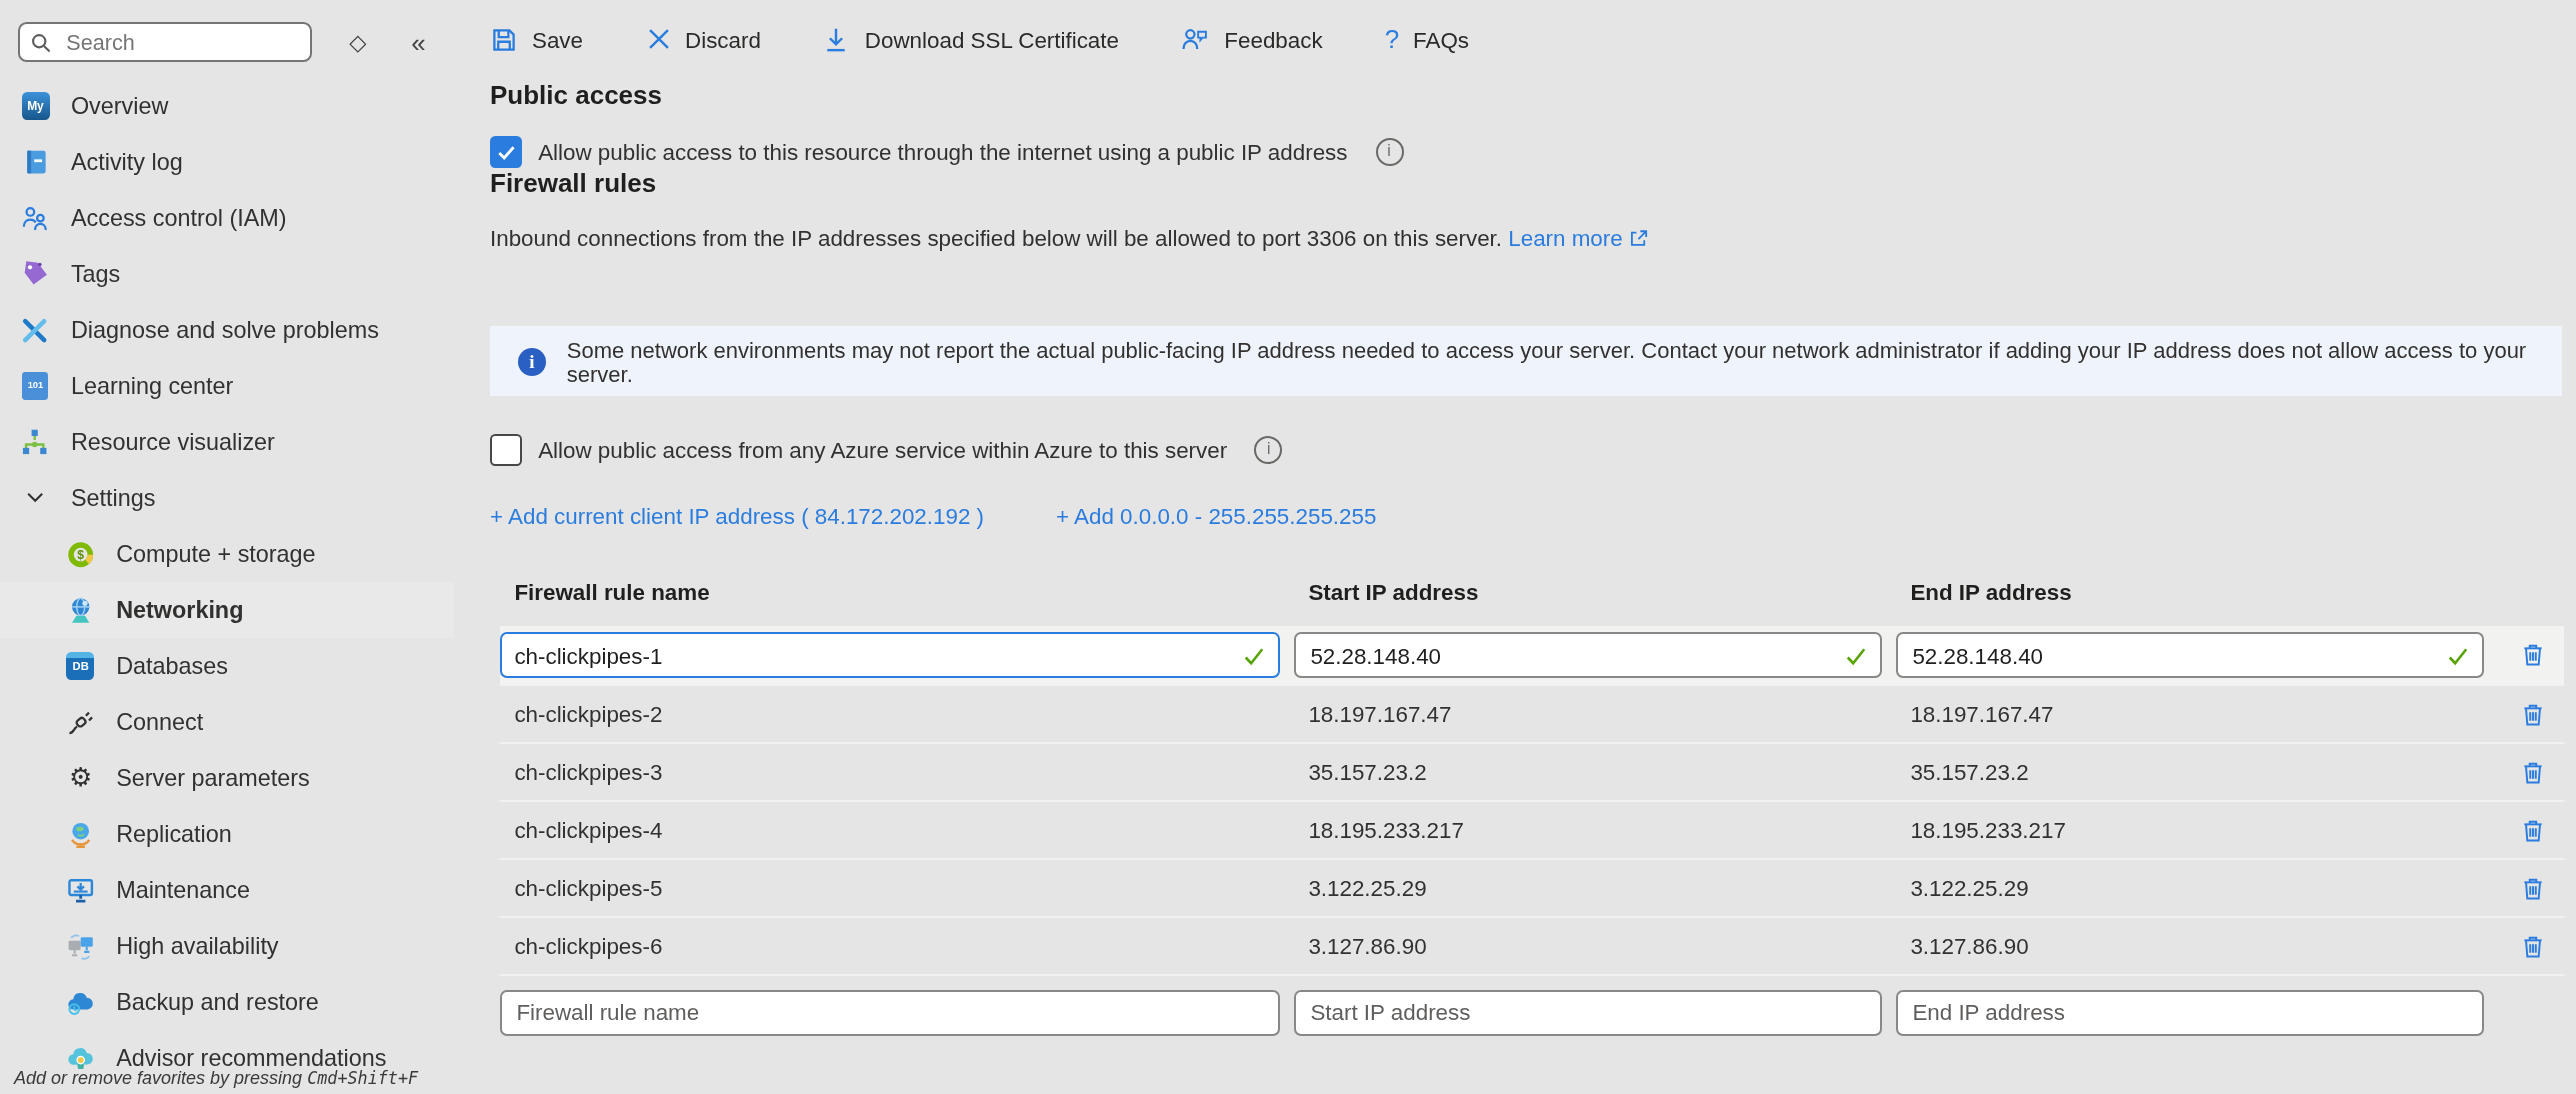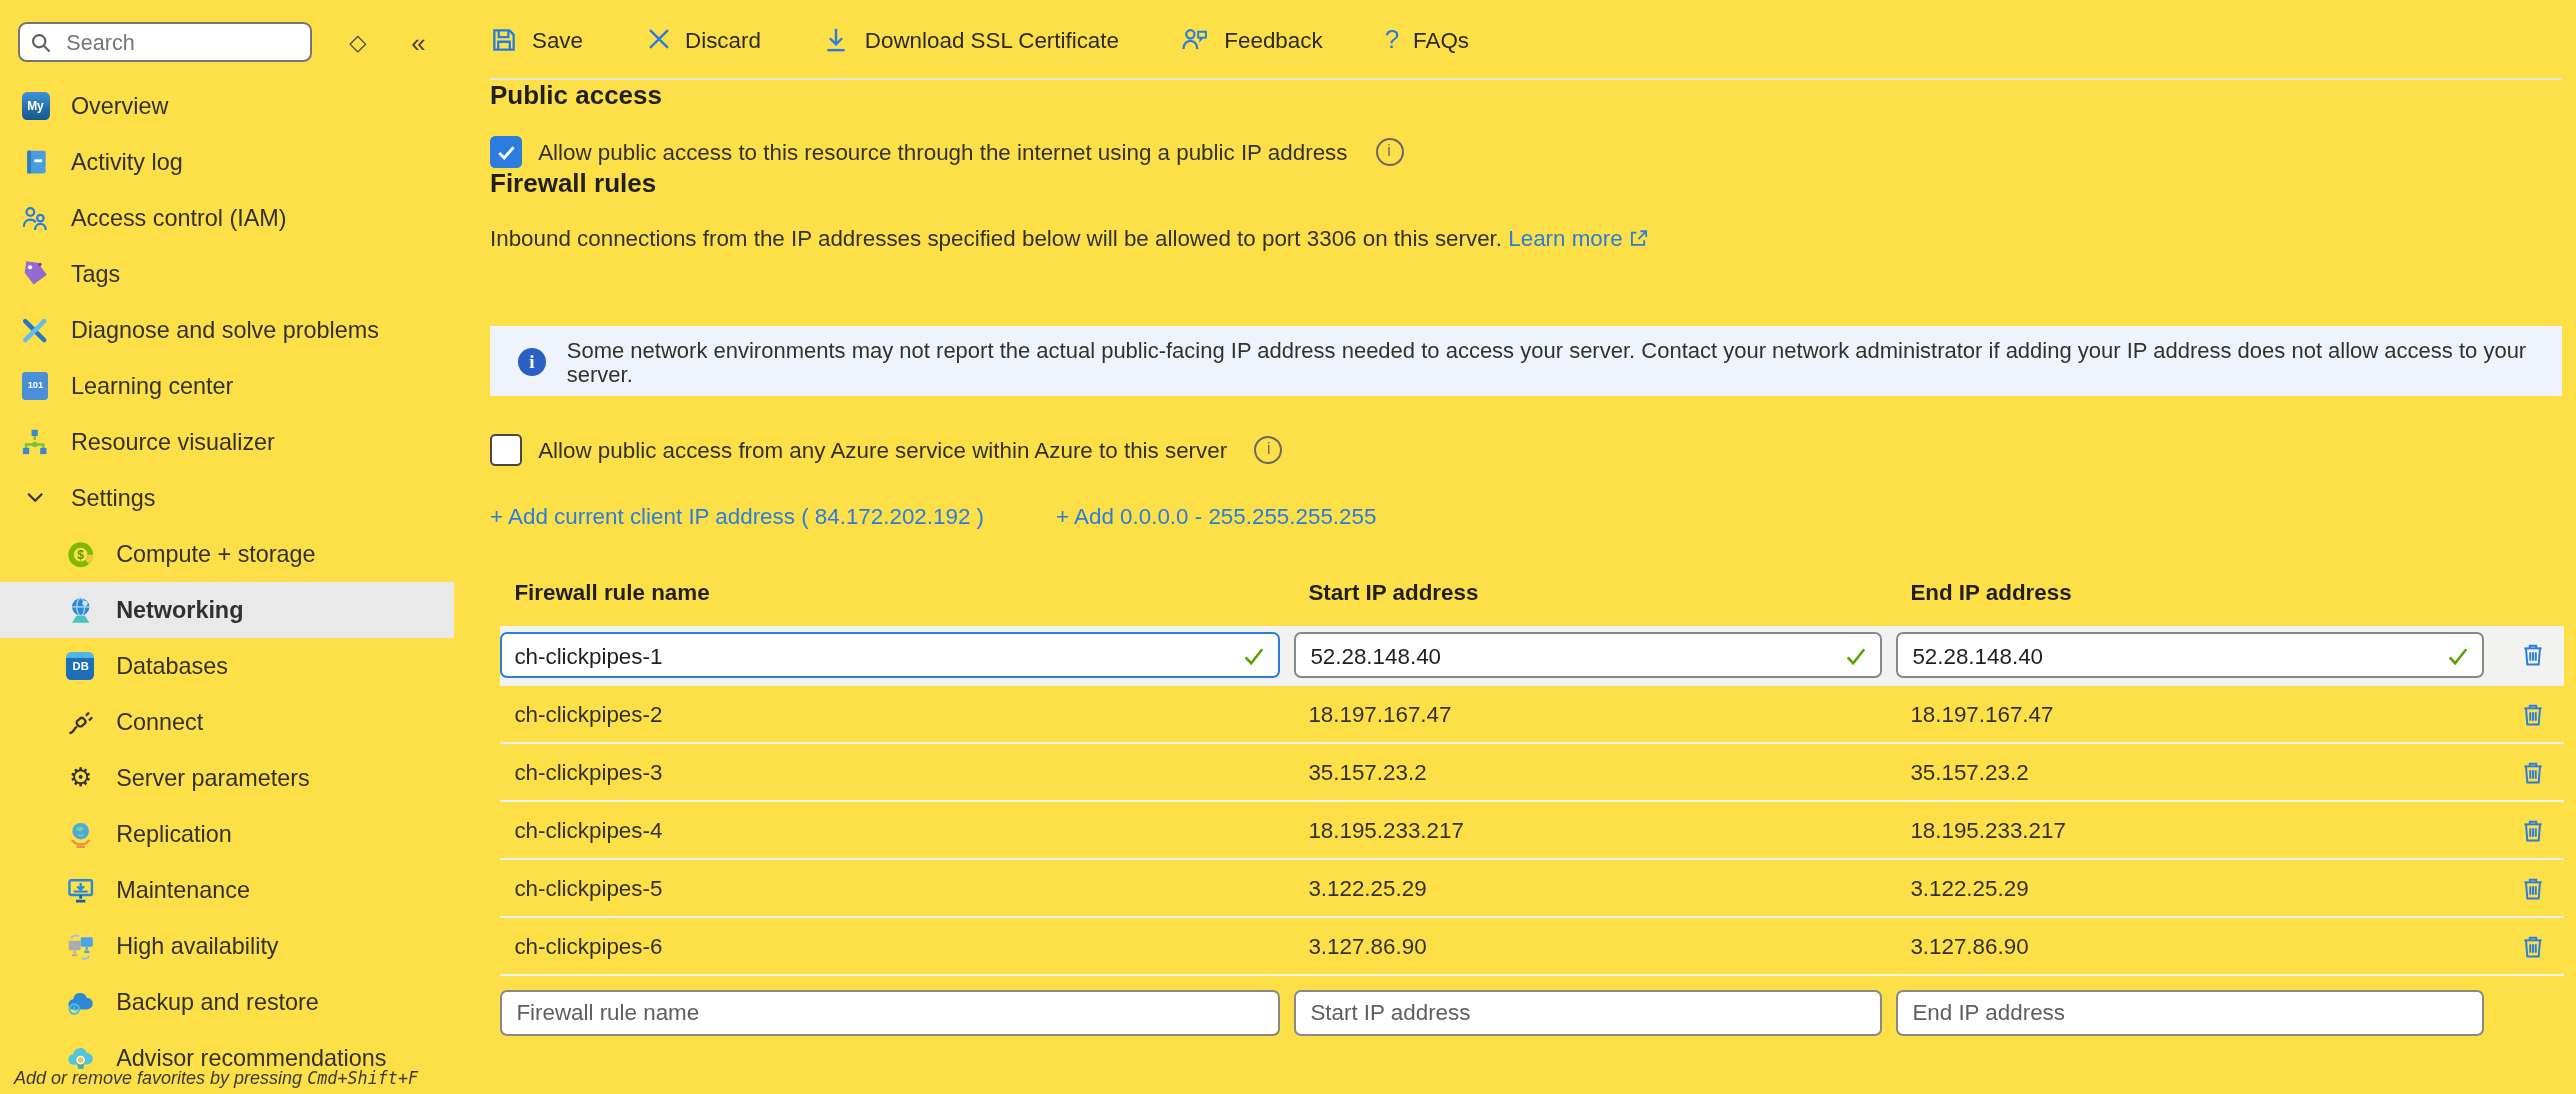--- a/index.html
+++ b/index.html
@@ -1,16 +1,16 @@
 <!DOCTYPE html>
 <html style="font-size:14px"><head>
 <meta charset="utf-8">
 <style>
   html,body{margin:0;padding:0;background:#fff;}
-  .viewport{width:2576px;height:1095px;overflow:hidden;position:relative;background:#fde047;}
+  .viewport{width:2576px;height:1095px;overflow:hidden;position:relative;background:#e5e5e5;}
   .scale{width:1288px;height:547px;transform:scale(2);transform-origin:0 0;
          font-family:"Liberation Sans",sans-serif;color:#323130;display:flex;}
 
   
   .sidebar{width:227px;flex:0 0 227px;position:relative;height:547px;}
   .search-row{display:flex;align-items:center;margin:11.2px 7px 0 8.6px;}
   .search-box{display:flex;align-items:center;border:0.9px solid #757575;border-radius:4.3px;
               height:20px;width:147px;background:#fff;padding:0 5.2px;box-sizing:border-box;}
   .search-box svg{flex:0 0 auto;margin-right:5.2px;}
   .search-box input{border:0;outline:0;width:100%;font:10.8px "Liberation Sans",sans-serif;color:#323130;background:transparent;}

